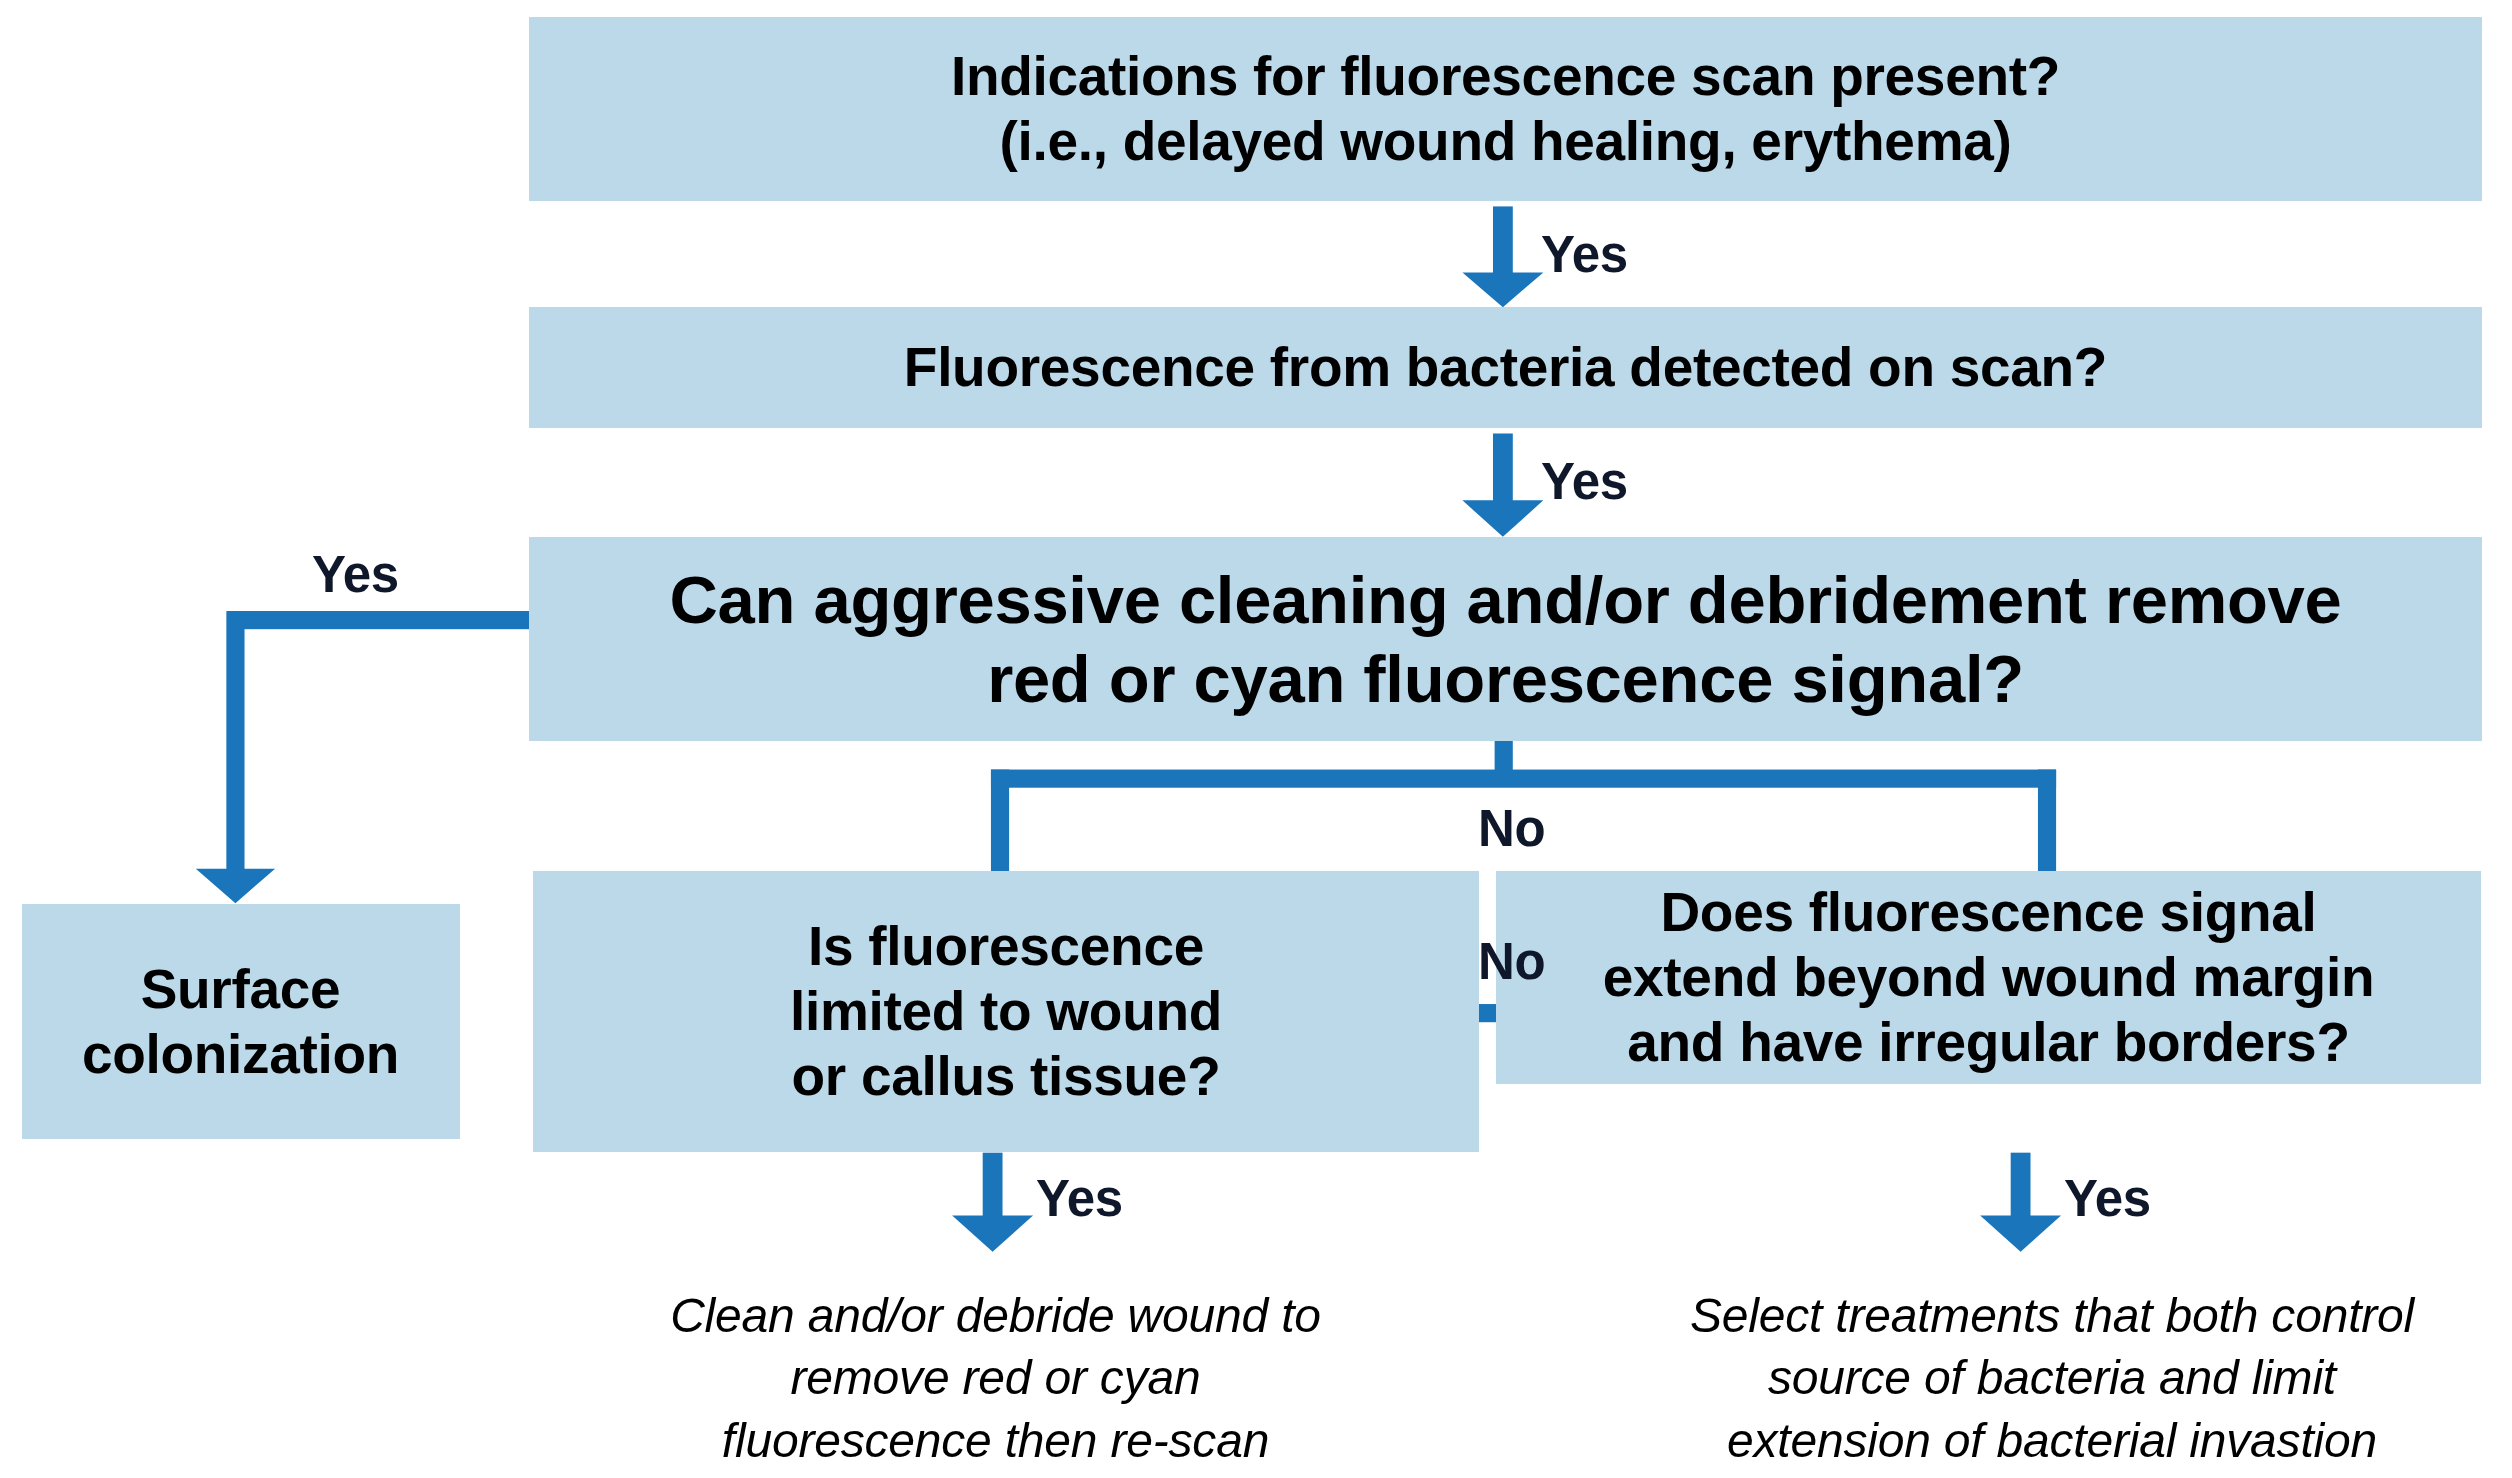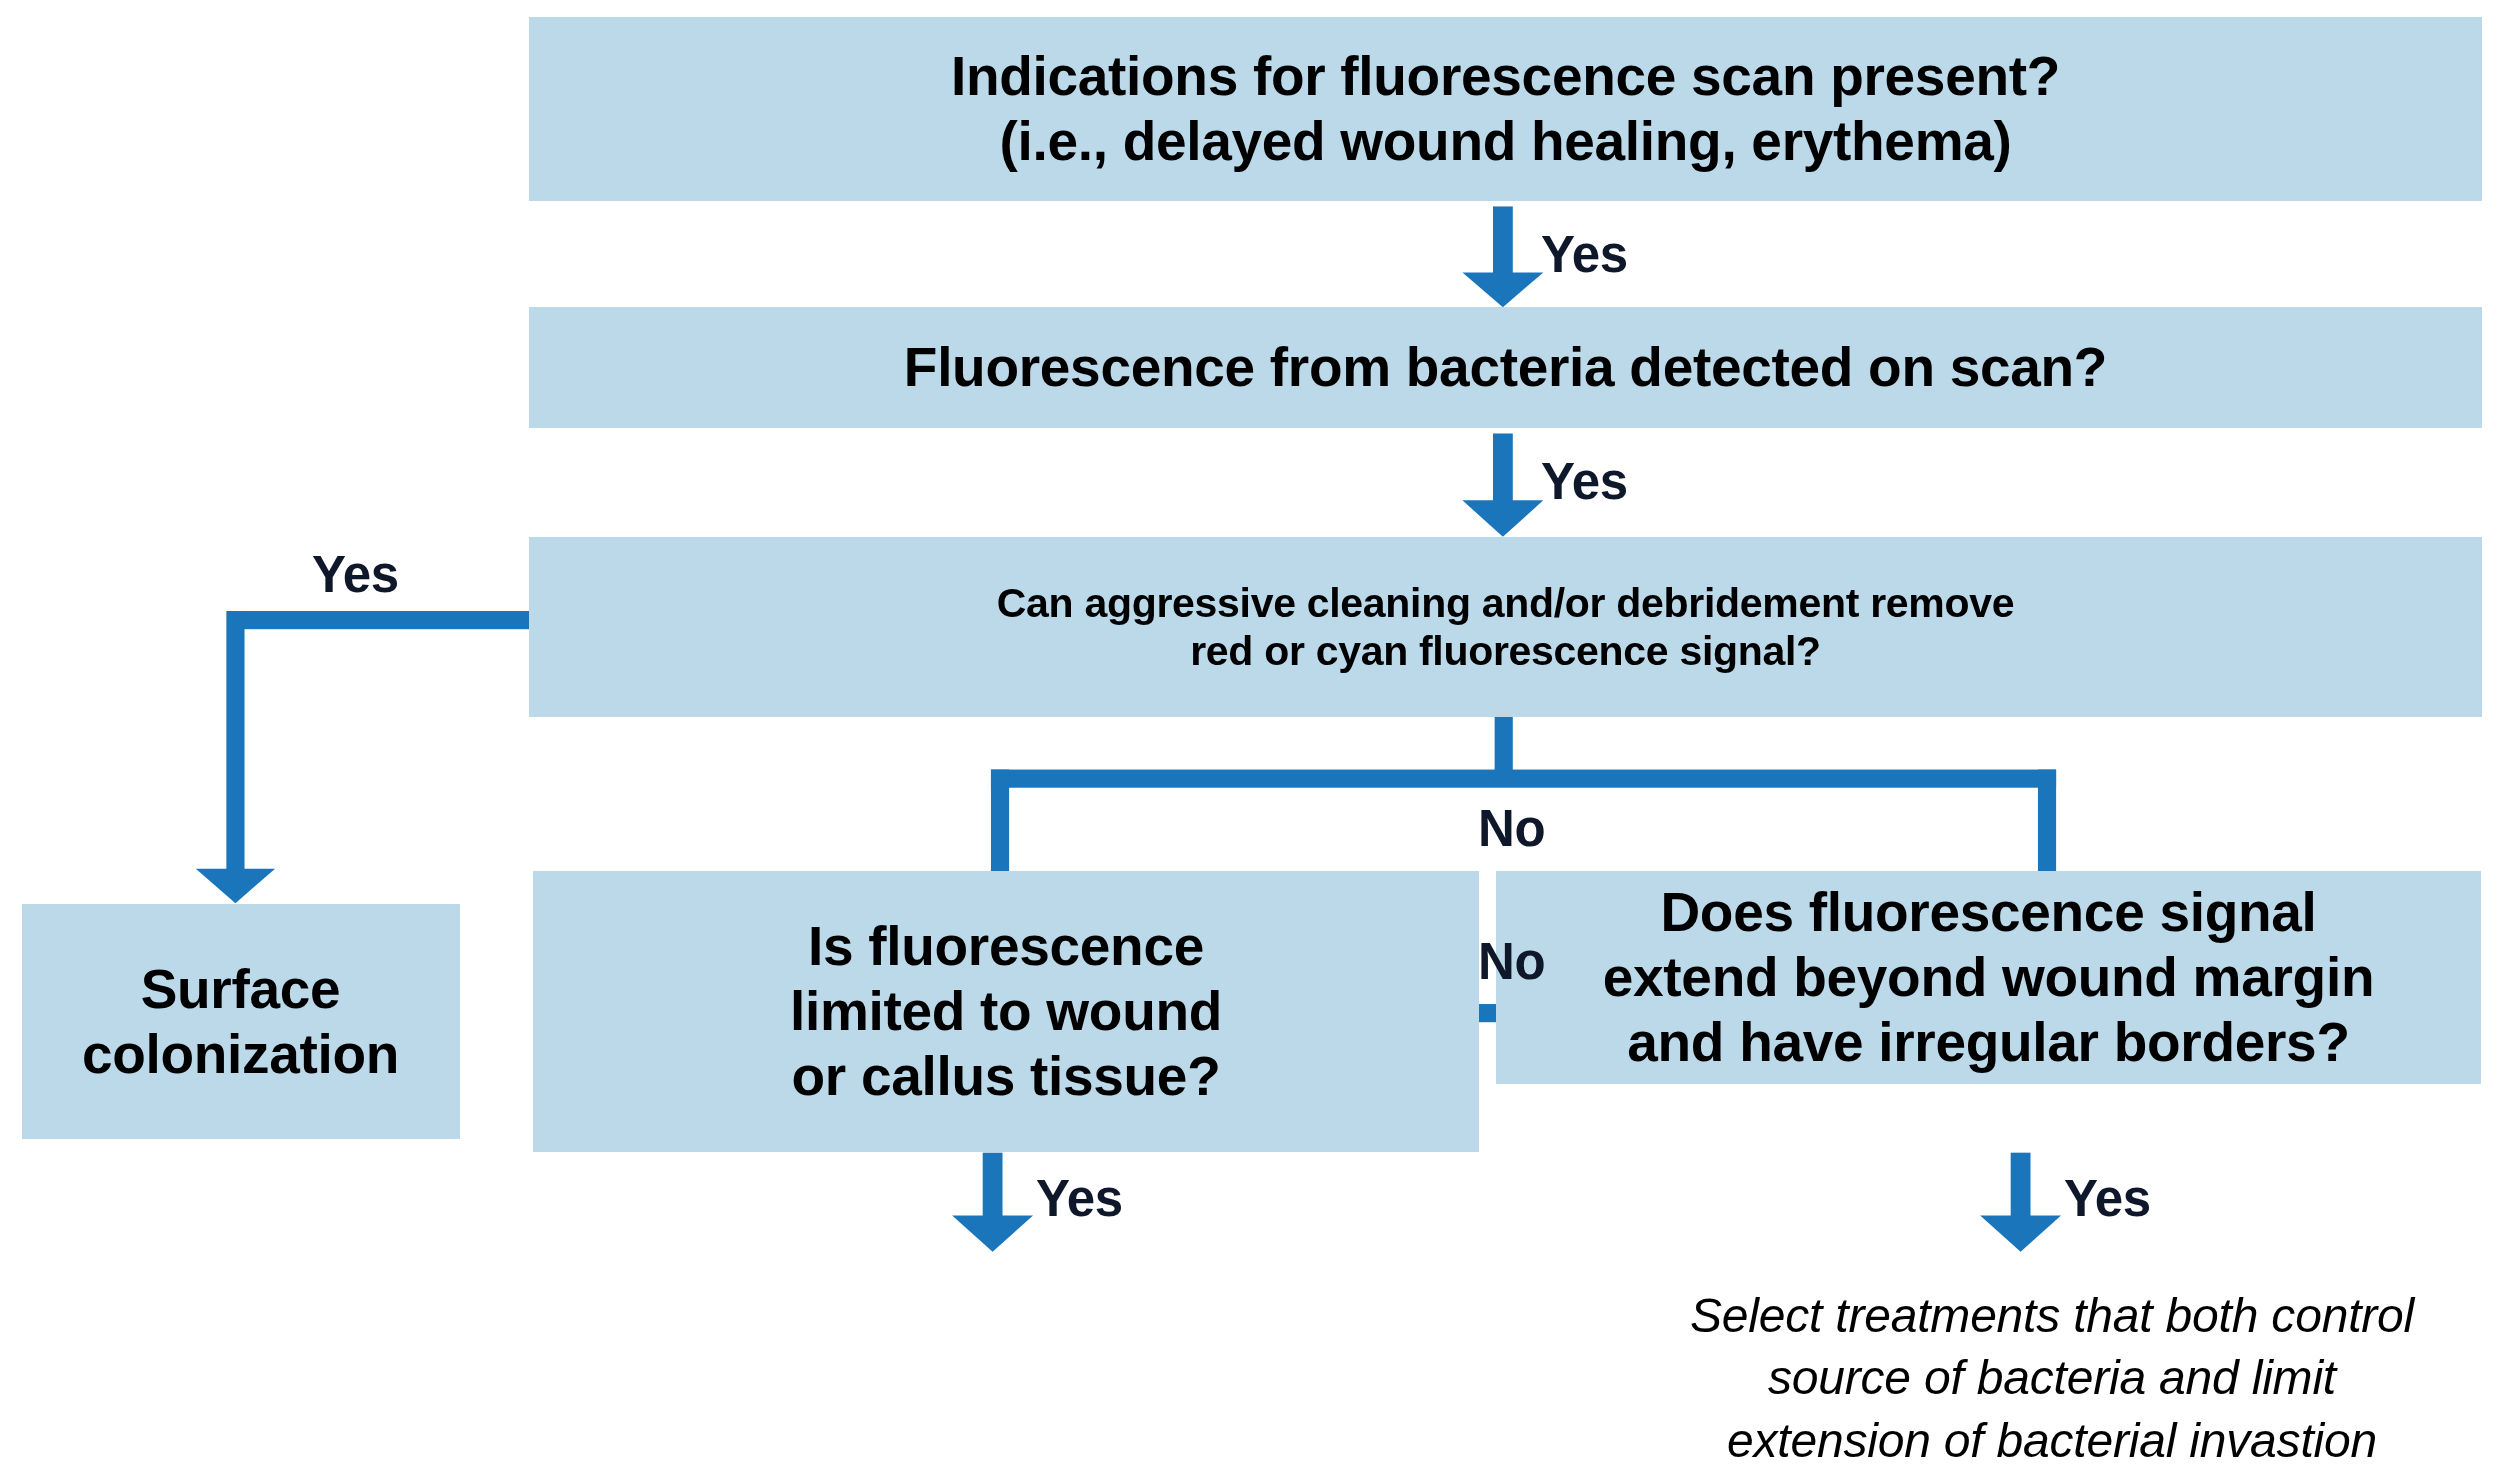--- a/index.html
+++ b/index.html
@@ -61,21 +61,21 @@
     left: 0;
     top: 0;
     width: 2512px;
     height: 1478px;
     pointer-events: none;
   }
 
   
   #node-indications   { left: 529px;  top: 16.5px;   width: 1953px; height: 184px; font-size: 55px; text-align: center; }
   #node-fluor-detect  { left: 529px;  top: 307px;  width: 1953px; height: 121px; font-size: 55px; }
-  #node-debridement   { left: 529px;  top: 537px;  width: 1953px; height: 180px; font-size: 41px; }
+  #node-debridement   { left: 529px;  top: 537px;  width: 1953px; height: 204px; font-size: 67px; }
   #node-limited       { left: 533px;  top: 871px; width: 946px; height: 281px; font-size: 55px; }
   #node-extend        { left: 1496px; top: 871px; width: 985px; height: 213px; font-size: 55px; }
   #node-surface       { left: 21.5px;   top: 904px; width: 438px;  height: 235px; font-size: 55px; }
 
   
   #label-yes-1 { left: 1541px; top: 225px;  font-size: 51px; }
   #label-yes-2 { left: 1541px; top: 452px;  font-size: 51px; }
   #label-yes-left { left: 312px; top: 545px; font-size: 51px; }
   #label-no-split { left: 1478px; top: 799px; font-size: 51px; }
   #label-no-side  { left: 1478px; top: 932px; font-size: 51px; }
@@ -170,19 +170,22 @@
   <div class="edge-label" id="label-yes-left">Yes</div>
 
   <div class="edge-label" id="label-no-split">No</div>
 
   <div class="edge-label" id="label-no-side">No</div>
 
   <div class="edge-label" id="label-yes-3">Yes</div>
 
   <div class="edge-label" id="label-yes-4">Yes</div>
 
+  <div class="note" id="note-clean">Clean and/or debride wound to
+remove red or cyan
+fluorescence then re-scan</div>
 
   <div class="note" id="note-select">Select treatments that both control
 source of bacteria and limit
 extension of bacterial invastion</div>
 
 </div>
 
 
 </body></html>

